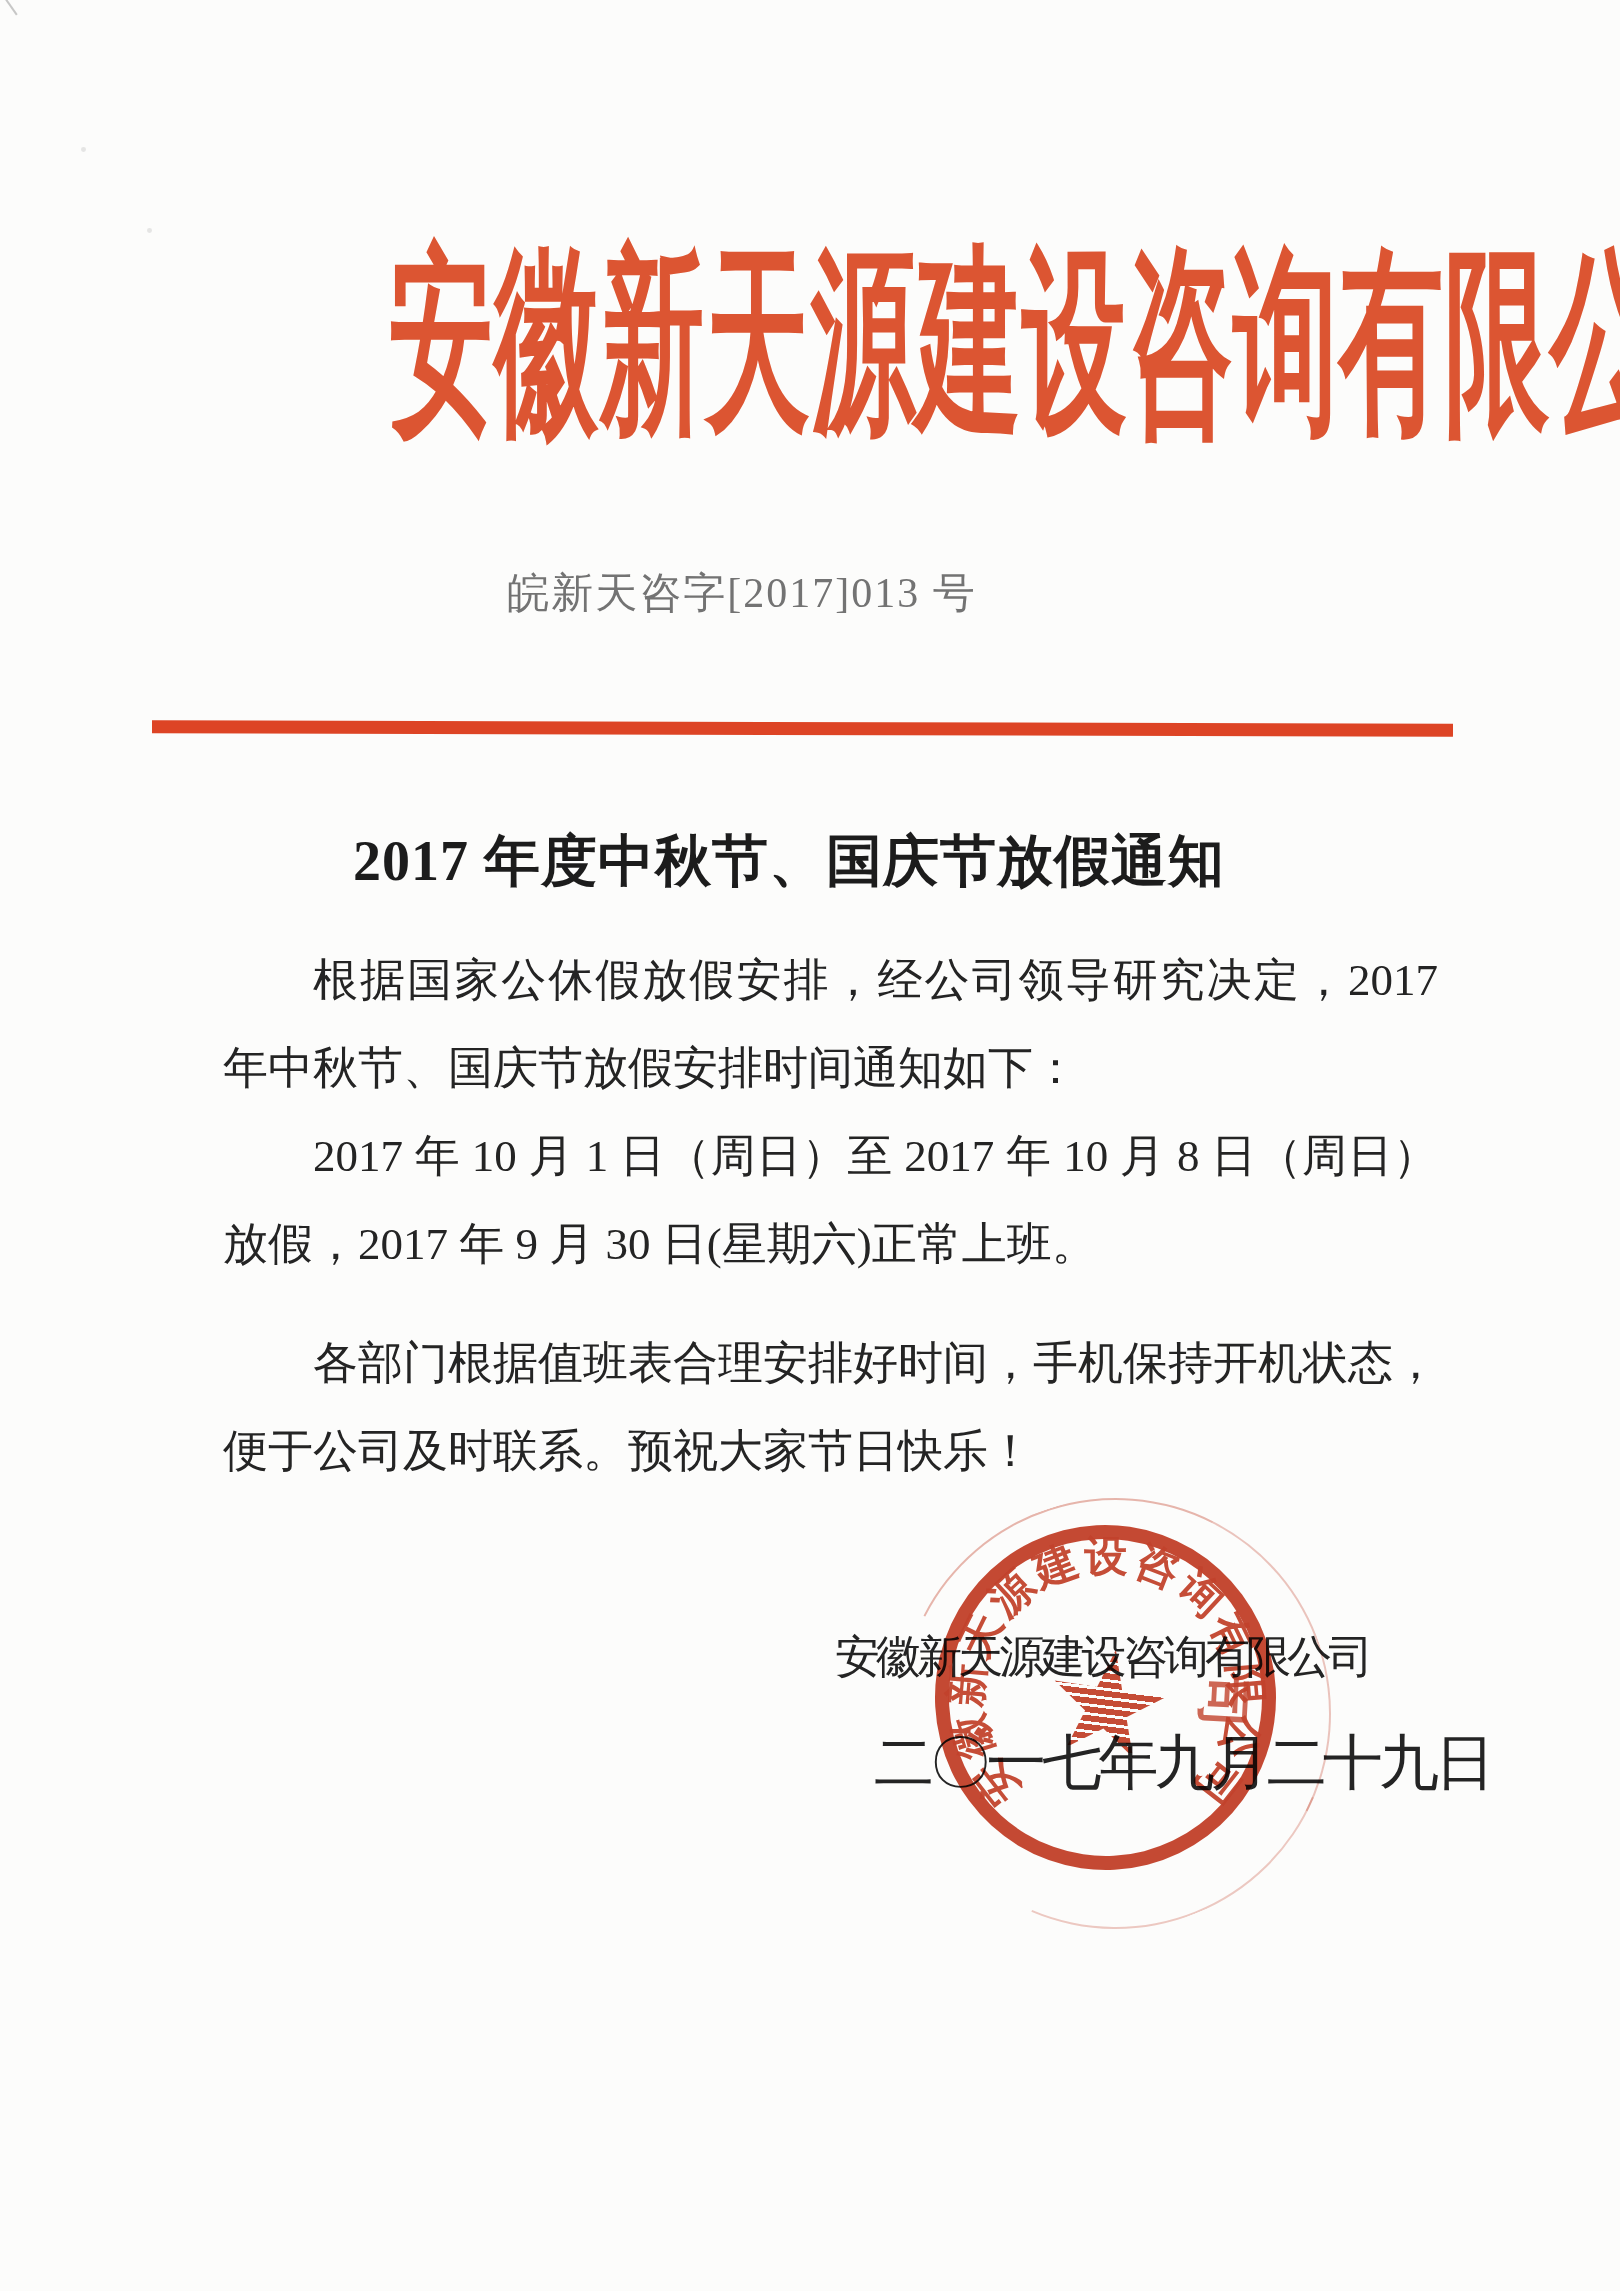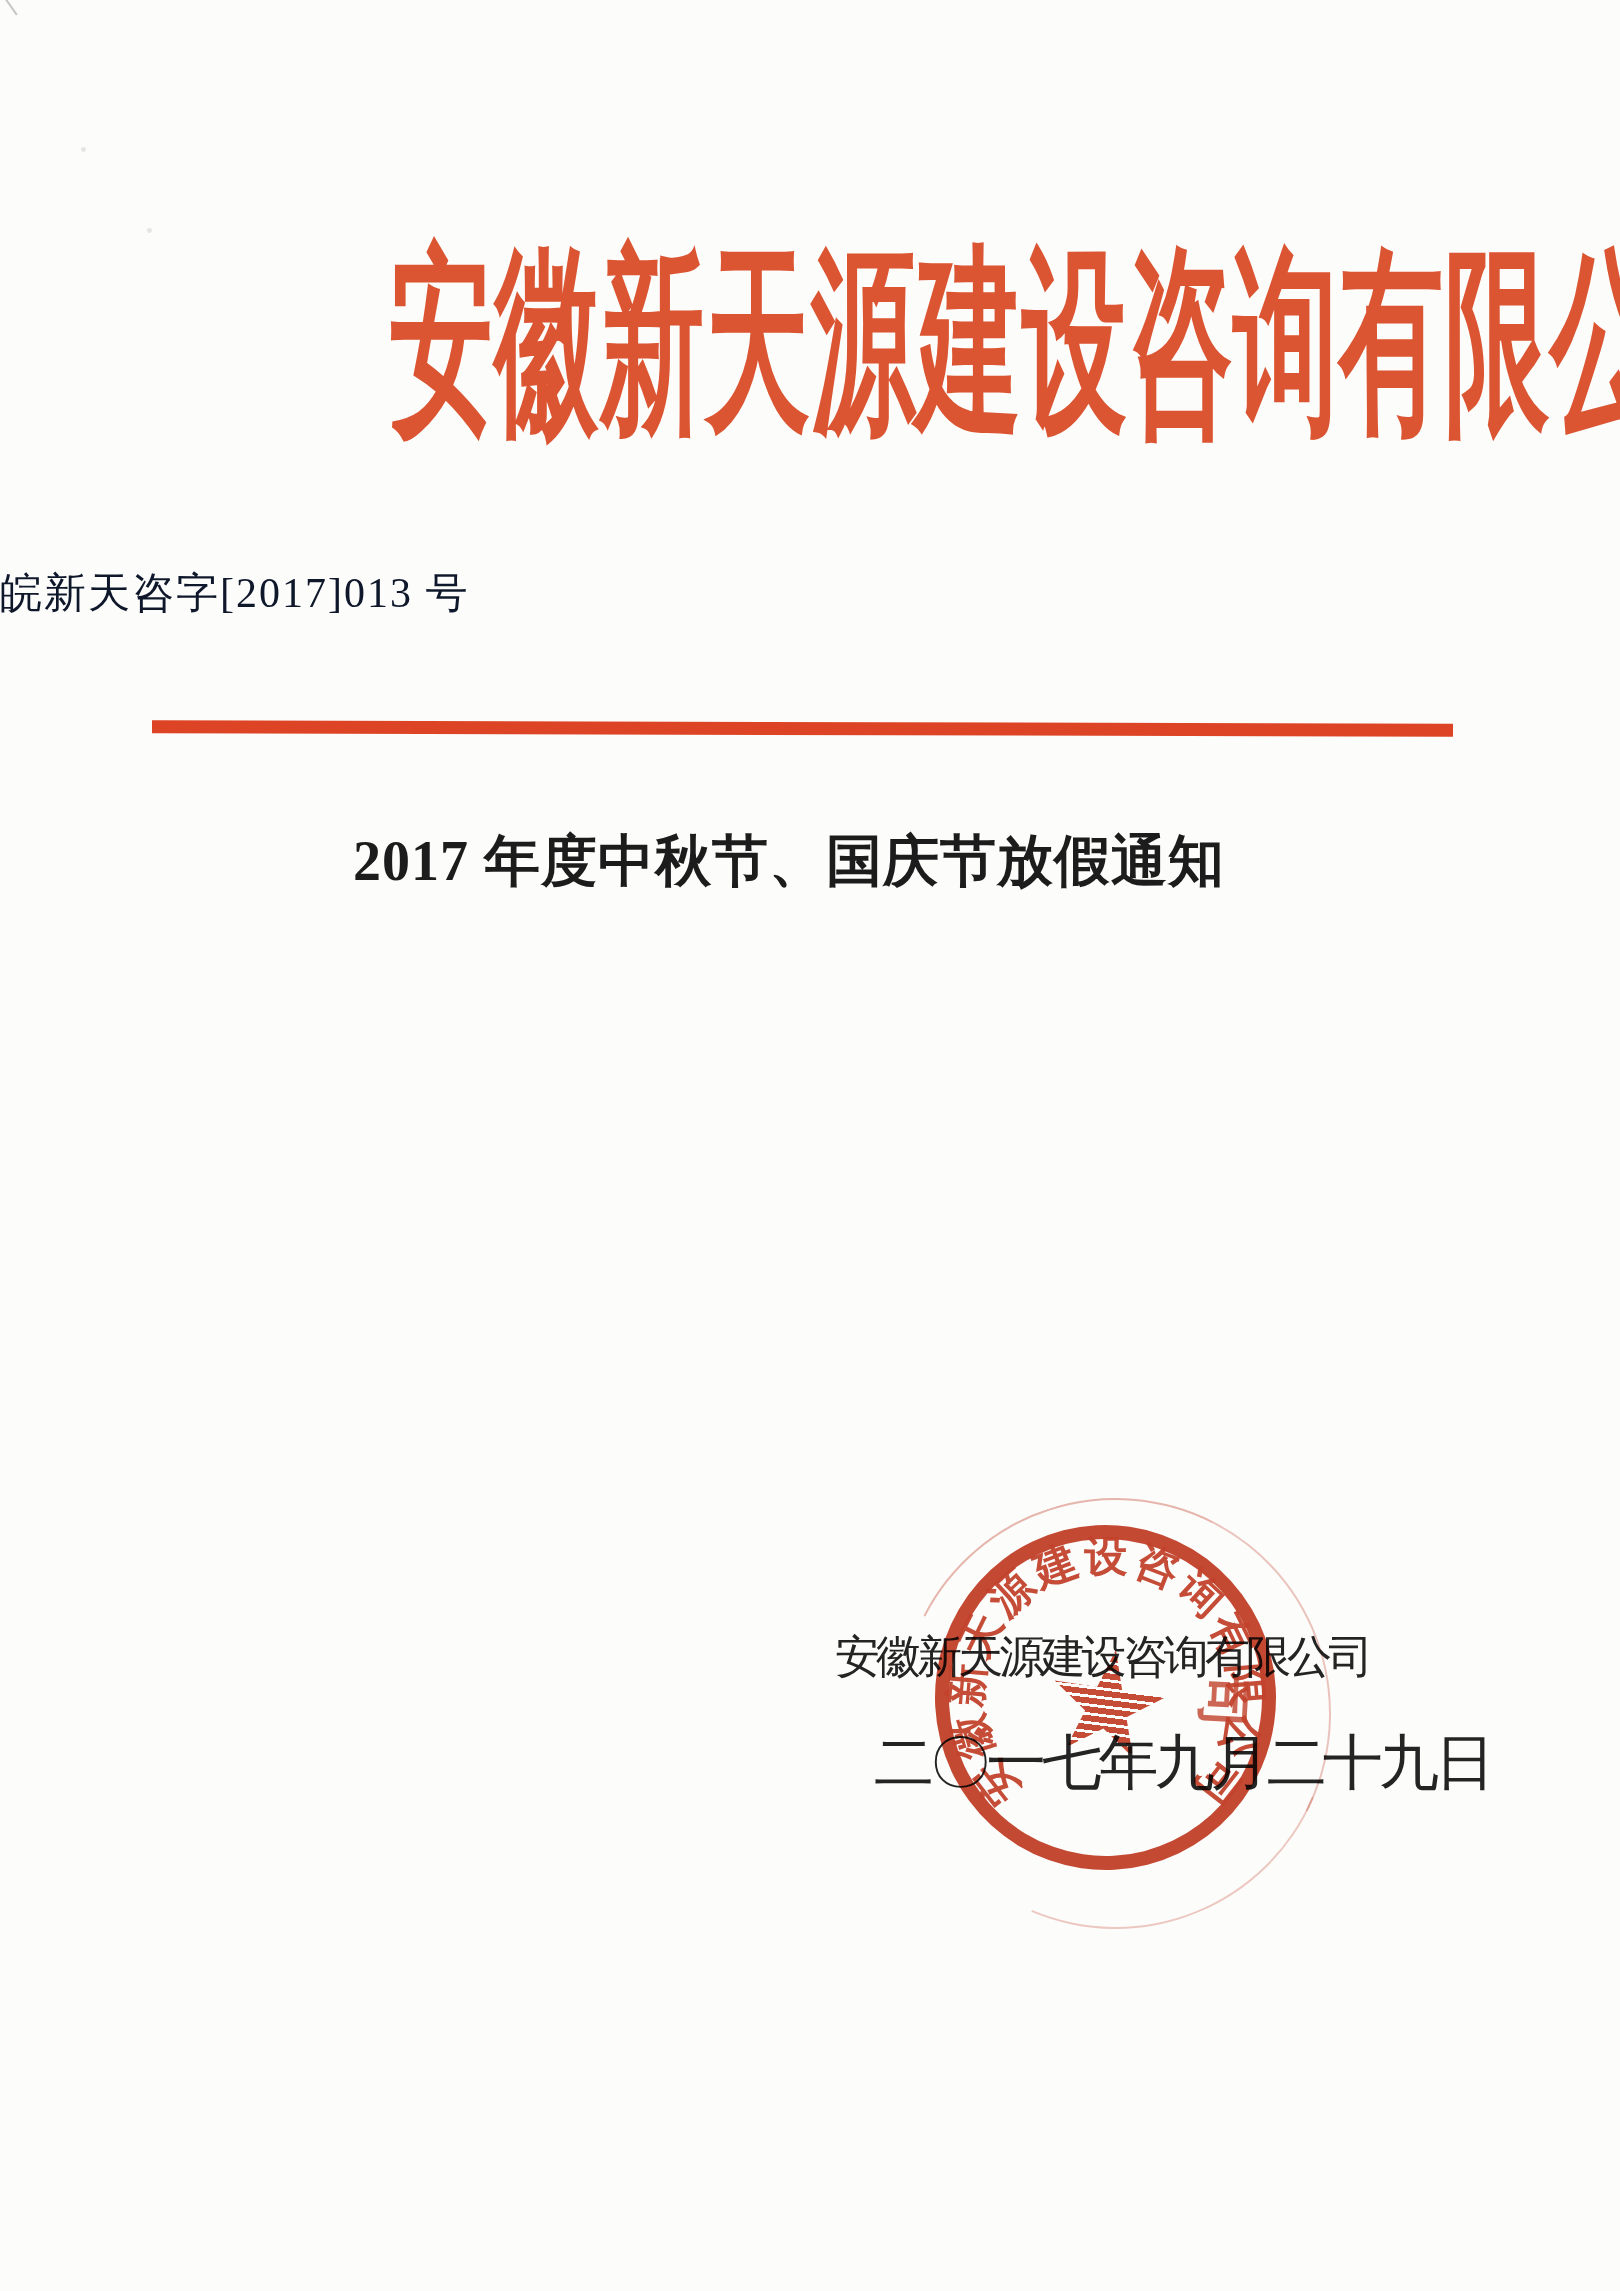--- a/index.html
+++ b/index.html
@@ -27,22 +27,22 @@
   .company-header{
     position:absolute;top:231px;left:0;width:1620px;
     text-align:center;white-space:nowrap;
     font-size:201px;line-height:1.12;font-weight:700;
     color:var(--header-red);
     transform:scaleX(.52);transform-origin:50% 50%;
     letter-spacing:2px;
   }
   .doc-number{
     position:absolute;top:565px;left:0;width:1484px;
-    text-align:left;
-    font-size:42px;color:#0f172a;letter-spacing:2px;
+    text-align:center;
+    font-size:42px;color:#737373;letter-spacing:2px;
   }
   .red-rule{
     position:absolute;top:722px;left:152px;width:1301px;height:12.7px;
     background:var(--rule-red);
     transform:rotate(.15deg);
   }
   .notice-title{
     position:absolute;top:824px;left:0;width:1578px;
     text-align:center;
     font-size:56px;font-weight:700;color:#1c1c1c;letter-spacing:1px;
@@ -127,20 +127,25 @@
   <div class="speck" style="left:147px;top:228px;"></div>
 
   <div class="company-header">安徽新天源建设咨询有限公司</div>
 
   <div class="doc-number">皖新天咨字[2017]013 号</div>
 
   <div class="red-rule"></div>
 
   <div class="notice-title">2017 年度中秋节、国庆节放假通知</div>
 
+  <div class="notice-body">
+    <p>根据国家公休假放假安排，经公司领导研究决定，2017 年中秋节、国庆节放假安排时间通知如下：</p>
+    <p>2017 年 10 月 1 日（周日）至 2017 年 10 月 8 日（周日）放假，2017 年 9 月 30 日(星期六)正常上班。</p>
+    <p class="gap-before">各部门根据值班表合理安排好时间，手机保持开机状态，便于公司及时联系。预祝大家节日快乐！</p>
+  </div>
 
   <div class="signature-company">安徽新天源建设咨询有限公司</div>
 
   <div class="signature-date">二〇一七年九月二十九日</div>
 
   <div class="stamp">
     <div class="ghost-arc a1"></div>
     <div class="ghost-arc a2"></div>
     <div class="seal-ring"></div>
     <div class="seal-ring-text">

